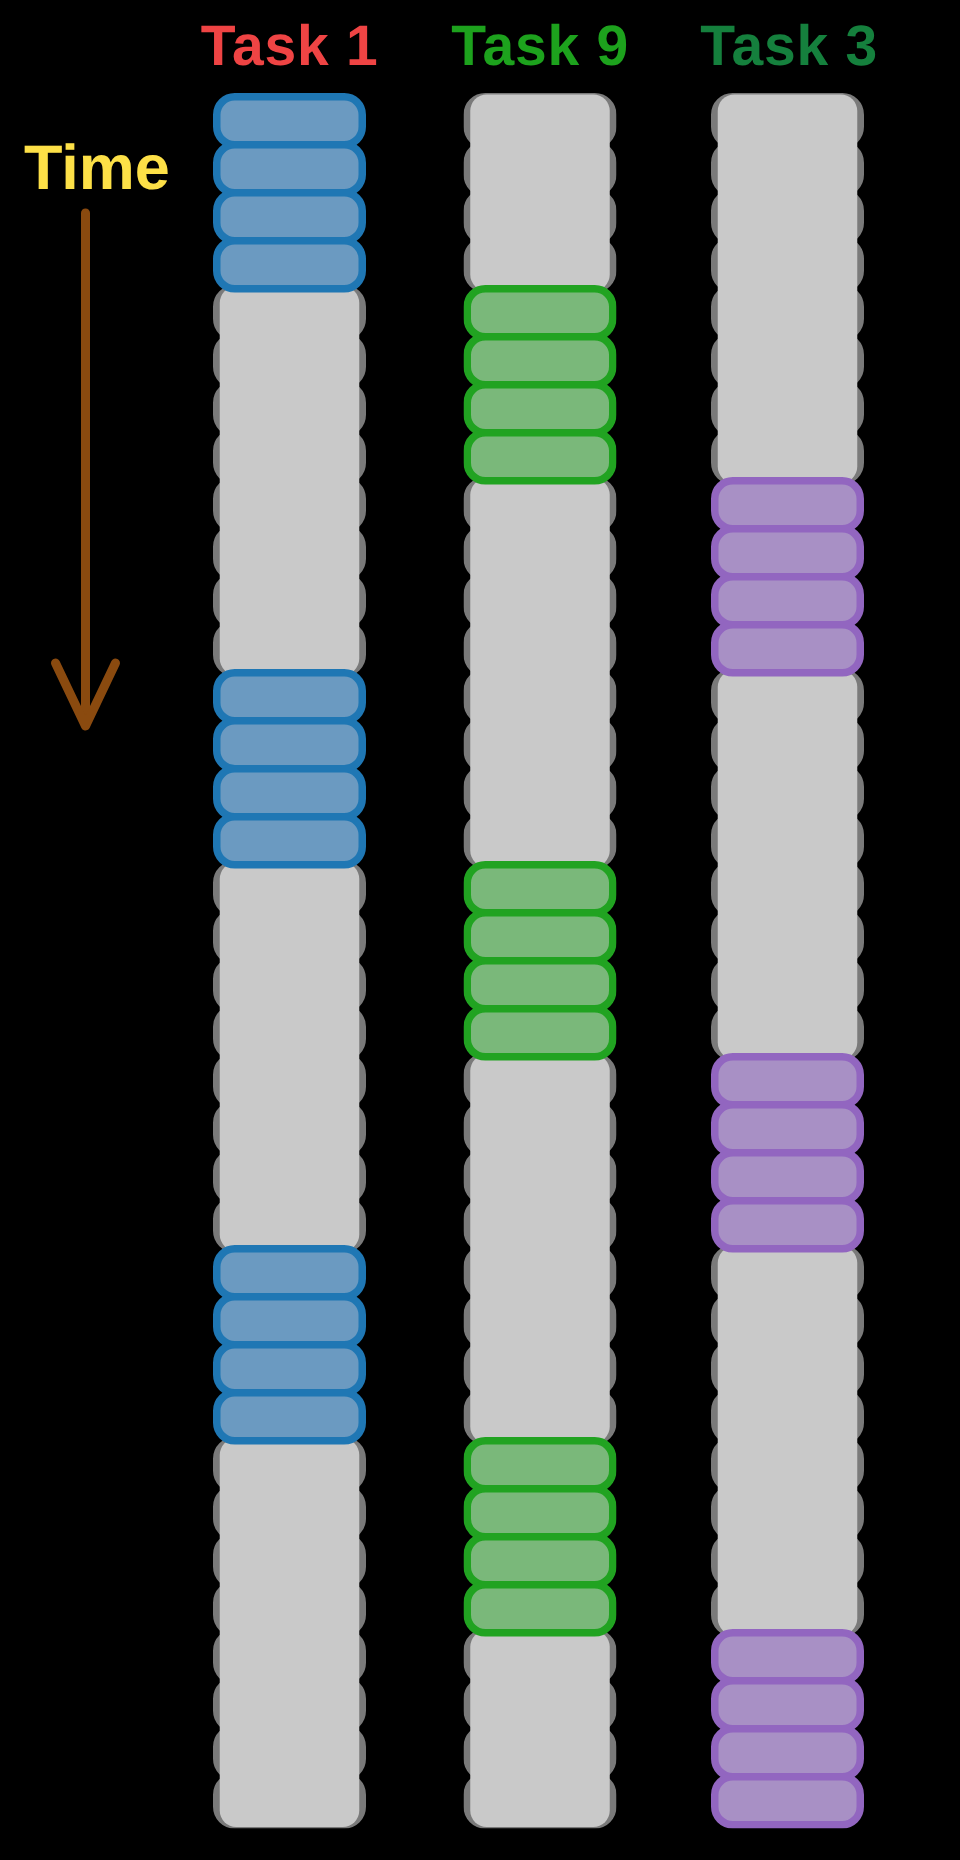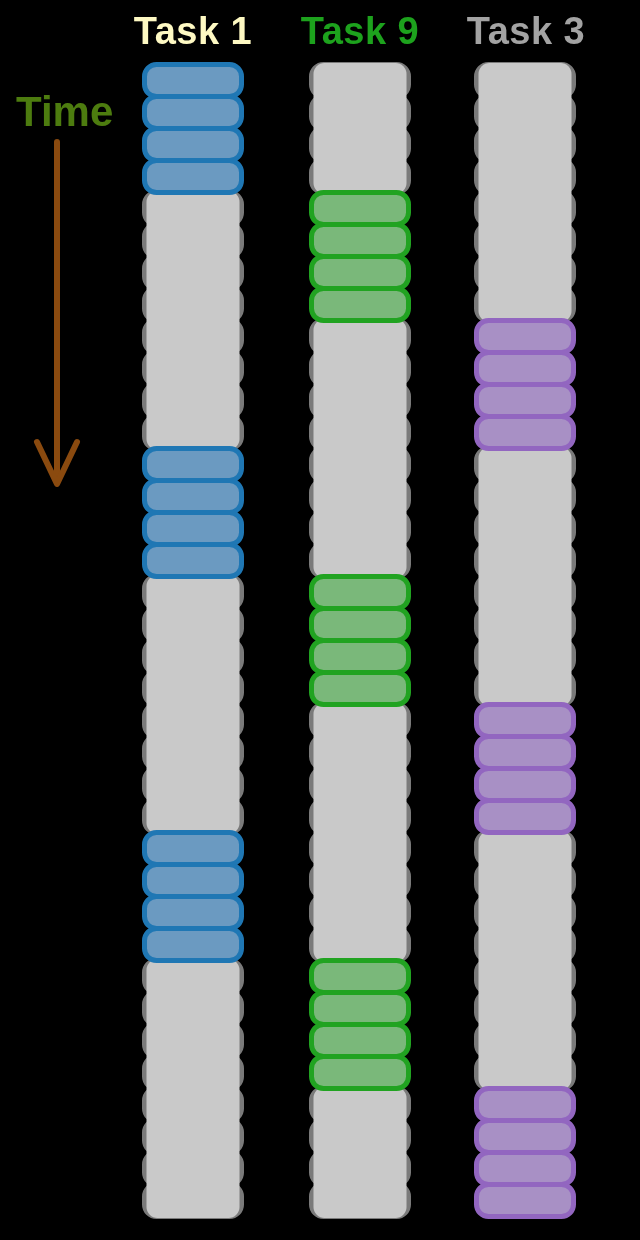--- a/index.html
+++ b/index.html
@@ -51,32 +51,32 @@
   }
   .timeline-svg.c0 { left: 142px; }
   .timeline-svg.c1 { left: 309px; }
   .timeline-svg.c2 { left: 474px; }
 </style>
 </head>
 <body style="background: rgb(0, 0, 0);">
 
 <div class="canvas">
 
-  <div class="time-label" style="color: #4d7c0f;">Time</div>
+  <div class="time-label" style="color: #fde047;">Time</div>
 
   <svg class="time-arrow" viewBox="0 0 120 520">
     <g id="time-arrow-group" fill="none" stroke-width="6" stroke-linecap="round" stroke-linejoin="round" stroke="#8a4a0f">
       <line x1="57" y1="142" x2="57" y2="478"></line>
       <polyline points="37,442 57,484 77,442"></polyline>
     </g>
   </svg>
 
-  <div class="col-label c0" style="color: #fef9c3;">Task 1</div>
+  <div class="col-label c0" style="color: #ef4444;">Task 1</div>
   <div class="col-label c1" style="color: rgb(29, 162, 29);">Task 9</div>
-  <div class="col-label c2" style="color: #a3a3a3;">Task 3</div>
+  <div class="col-label c2" style="color: #15803d;">Task 3</div>
 
   <div id="columns-host">
       <svg class="timeline-svg c0" width="102" height="1157" viewBox="0 0 102 1157">
         <rect x="2.5" y="130.5" width="97" height="32" rx="12" ry="12" fill="#c9c9c9" stroke="#7a7a7a" stroke-width="5"></rect>
         <rect x="2.5" y="162.5" width="97" height="32" rx="12" ry="12" fill="#c9c9c9" stroke="#7a7a7a" stroke-width="5"></rect>
         <rect x="2.5" y="194.5" width="97" height="32" rx="12" ry="12" fill="#c9c9c9" stroke="#7a7a7a" stroke-width="5"></rect>
         <rect x="2.5" y="226.5" width="97" height="32" rx="12" ry="12" fill="#c9c9c9" stroke="#7a7a7a" stroke-width="5"></rect>
         <rect x="2.5" y="258.5" width="97" height="32" rx="12" ry="12" fill="#c9c9c9" stroke="#7a7a7a" stroke-width="5"></rect>
         <rect x="2.5" y="290.5" width="97" height="32" rx="12" ry="12" fill="#c9c9c9" stroke="#7a7a7a" stroke-width="5"></rect>
         <rect x="2.5" y="322.5" width="97" height="32" rx="12" ry="12" fill="#c9c9c9" stroke="#7a7a7a" stroke-width="5"></rect>

